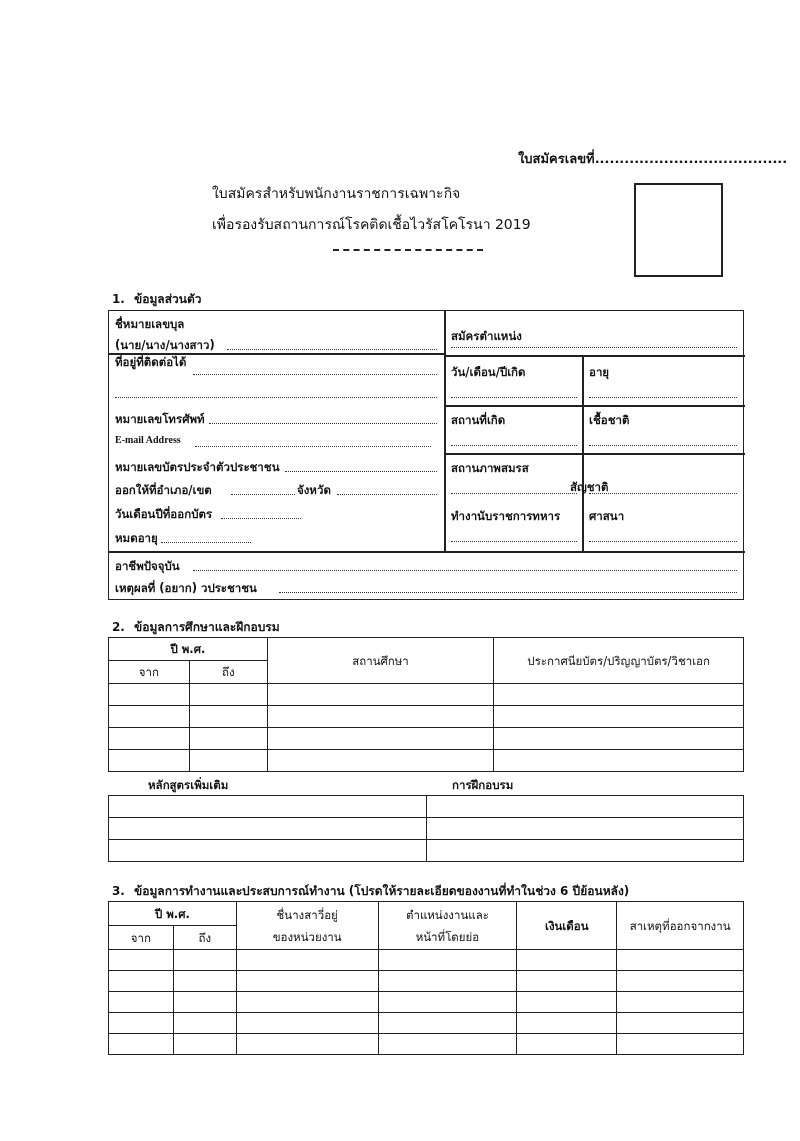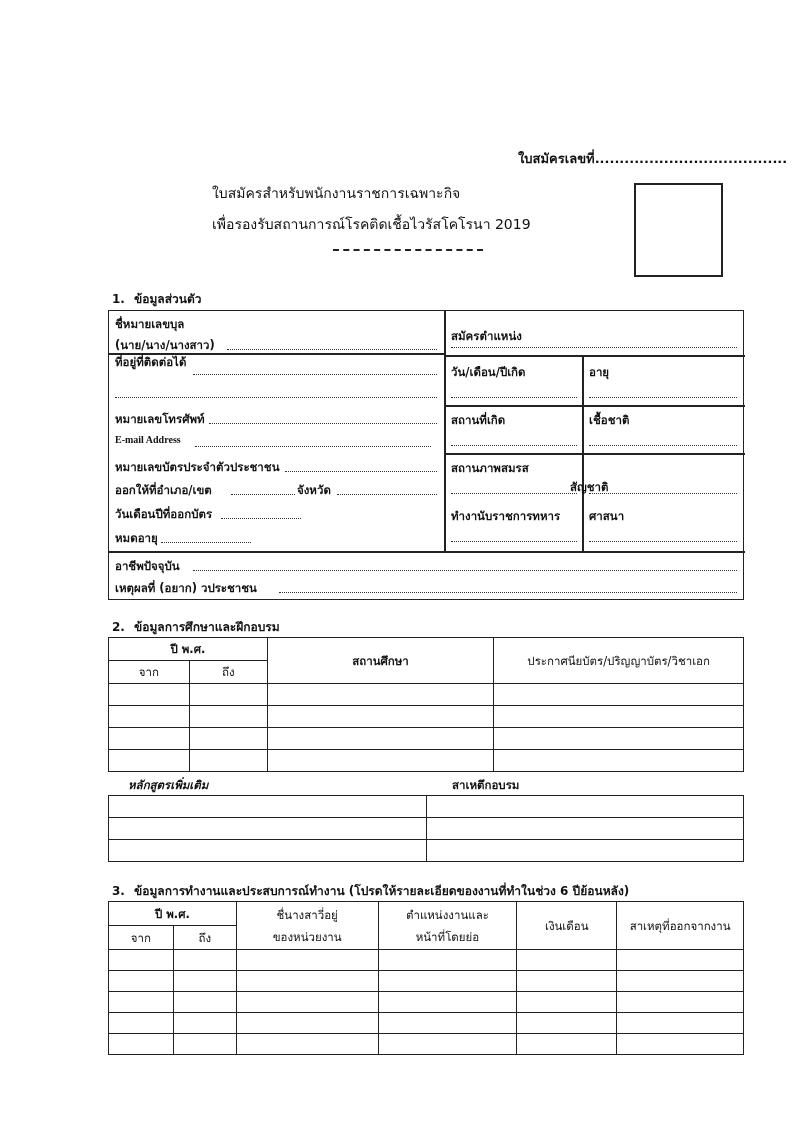--- a/index.html
+++ b/index.html
@@ -122,21 +122,21 @@
 <table class="grid" style="left:108px;top:637px;width:636px;">
   <colgroup>
       <col style="width:81px">
       <col style="width:78px">
       <col style="width:227px">
       <col style="width:250px">
     </colgroup>
   <tbody>
       <tr style="height:23px;">
     <td colspan="2">ปี พ.ศ.</td>
-    <td rowspan="2" style="font-weight:bold;">สถานศึกษา</td>
+    <td rowspan="2" style="font-weight:normal;">สถานศึกษา</td>
     <td rowspan="2" style="font-weight:normal;">ประกาศนียบัตร/ปริญญาบัตร/วิชาเอก</td>
   </tr>
   <tr style="height:23px;">
     <td style="font-weight:normal;">จาก</td>
     <td style="font-weight:normal;">ถึง</td>
   </tr>
   <tr style="height:22px;">
     <td></td>
     <td></td>
     <td></td>
@@ -156,22 +156,22 @@
   </tr>
   <tr style="height:22px;">
     <td></td>
     <td></td>
     <td></td>
     <td></td>
   </tr>
 </tbody>
   </table>
 
-<div class="abs sub-lbl" style="left:128px;top:776px;font-style:italic;">หลักสูตรเพิ่มเติม</div>
-<div class="abs sub-lbl" style="left:452px;top:776px;">สาเหตึกอบรม</div>
+<div class="abs sub-lbl" style="left:148px;top:776px;">หลักสูตรเพิ่มเติม</div>
+<div class="abs sub-lbl" style="left:452px;top:776px;">การฝึกอบรม</div>
 
 <table class="grid" style="left:108px;top:795px;width:636px;">
   <colgroup>
       <col style="width:318px">
       <col style="width:318px">
     </colgroup>
   <tbody>
       <tr style="height:22px;">
     <td></td>
     <td></td>
@@ -204,21 +204,21 @@
       <tr style="height:24px;">
     <td colspan="2">ปี พ.ศ.</td>
     <td rowspan="2" style="font-weight:normal;line-height:22px;">
       <div>ชื่นางสาวี่อยู่</div>
       <div>ของหน่วยงาน</div>
     </td>
     <td rowspan="2" style="font-weight:normal;line-height:22px;">
       <div>ตำแหน่งงานและ</div>
       <div>หน้าที่โดยย่อ</div>
     </td>
-    <td rowspan="2" style="font-weight:normal;">เงินเดือน</td>
+    <td rowspan="2" style="font-weight:bold;">เงินเดือน</td>
     <td rowspan="2" style="font-weight:normal;">สาเหตุที่ออกจากงาน</td>
   </tr>
   <tr style="height:24px;">
     <td style="font-weight:normal;">จาก</td>
     <td style="font-weight:normal;">ถึง</td>
   </tr>
   <tr style="height:21px;">
     <td></td>
     <td></td>
     <td></td>

